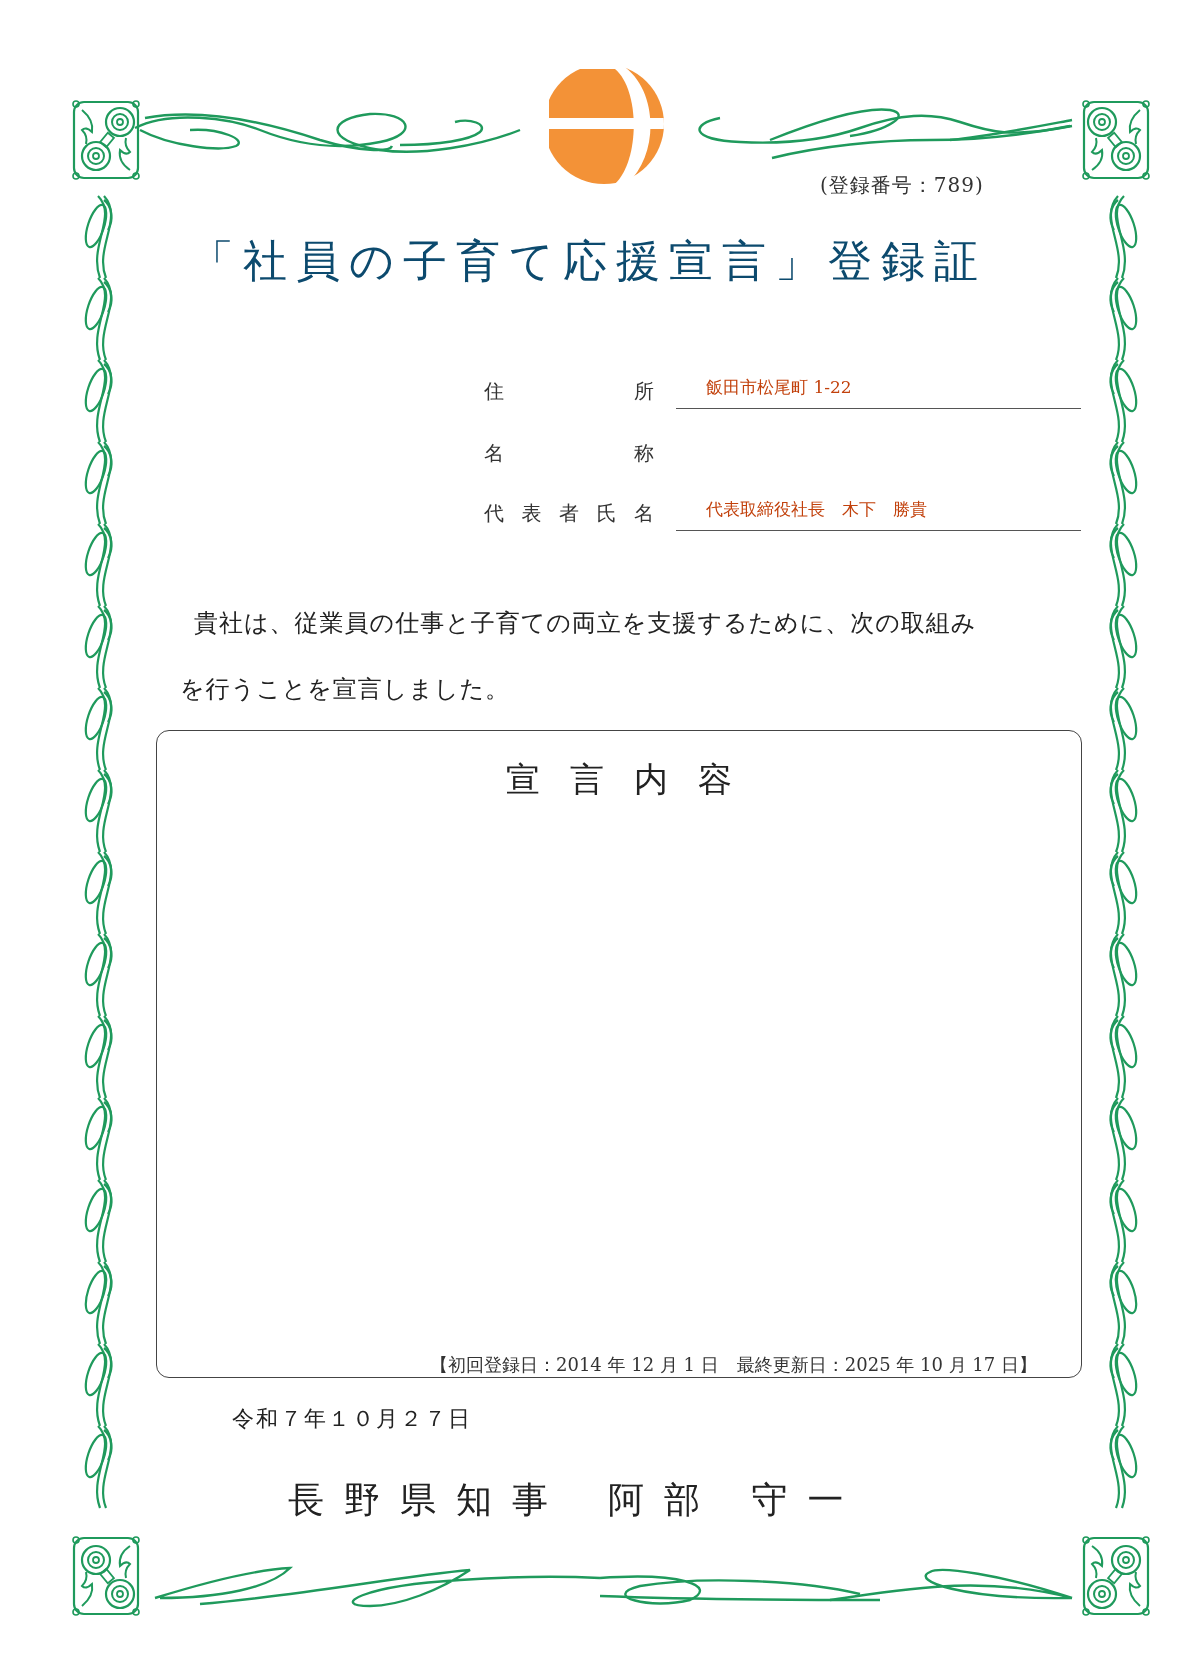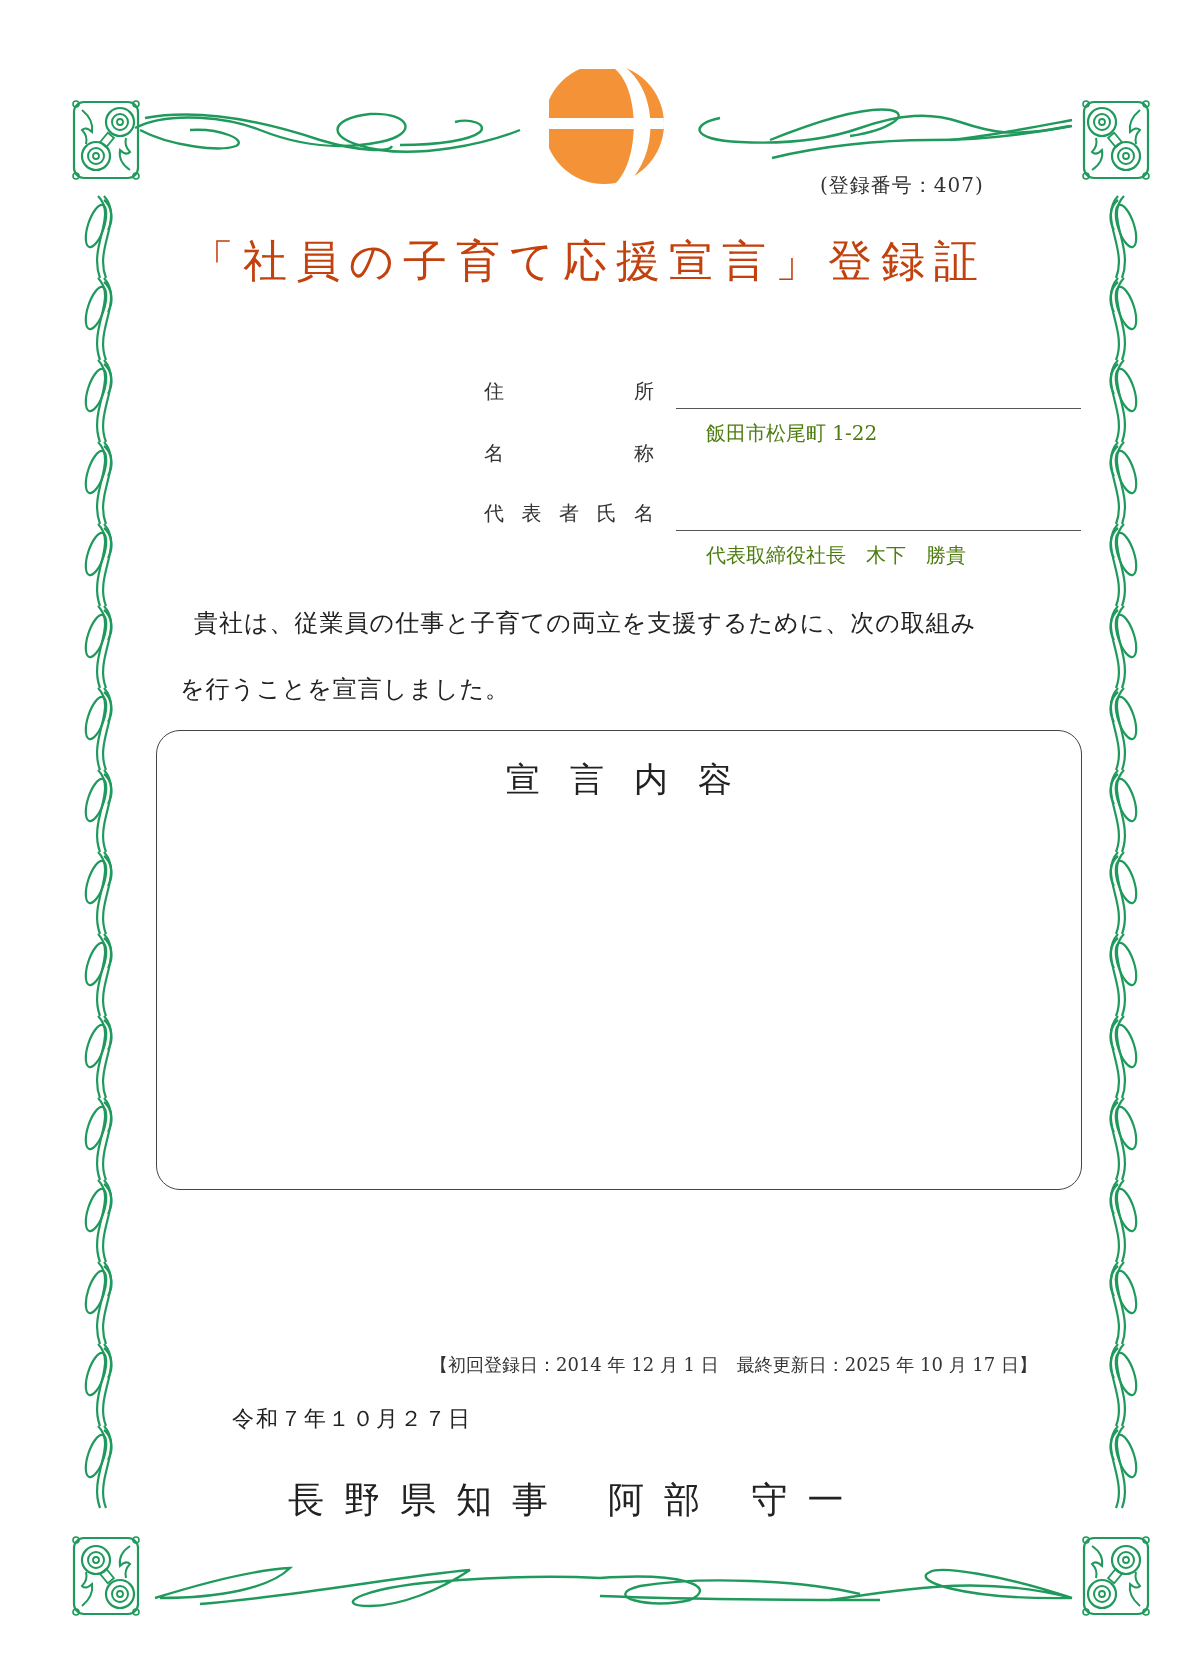--- a/index.html
+++ b/index.html
@@ -21,21 +21,21 @@
     .reg-number {
       left: 820px; top: 172px;
       font-size: 20px;
       letter-spacing: 1px;
       color: #333;
     }
     .page-title {
       left: 190px; top: 232px;
       font-size: 44px;
       letter-spacing: 9px;
-      color: #c2410c;
+      color: #0c4a6e;
       white-space: nowrap;
     }
     .info-row {
       left: 484px;
       height: 40px;
       width: 600px;
     }
     .info-label {
       position: absolute; left: 0; top: 0;
       width: 170px;
@@ -46,40 +46,39 @@
     }
     .info-label span { display: inline-block; }
     .info-value-wrap {
       position: absolute; left: 192px; top: -2px;
       width: 405px;
       border-bottom: 1.5px solid #555;
       height: 32px;
     }
     .info-value {
       position: absolute; left: 30px; top: 0;
-      font-size: 20px;
-      color: #4d7c0f;
-      white-space: nowrap;
-      margin-top: 44px;
+      font-size: 17px;
+      color: #c2410c;
+      white-space: nowrap;
     }
     .intro-text {
       left: 180px; top: 590px;
       width: 900px;
       font-size: 24px;
       line-height: 66px;
       color: #222;
     }
     .intro-line1 { padding-left: 14px; white-space: nowrap; letter-spacing: 1px; }
     .intro-line2 { white-space: nowrap; letter-spacing: 1px; }
 
     .decl-box {
       left: 156px; top: 730px;
-      width: 926px; height: 460px;
+      width: 926px; height: 648px;
       border: 1.5px solid #444;
-      border-radius: 24px;
+      border-radius: 13px;
       box-sizing: border-box;
     }
     .decl-title {
       position: absolute; left: 0; right: 0; top: 26px;
       text-align: center;
       font-size: 34px;
       letter-spacing: 30px;
       padding-left: 30px;
       color: #222;
     }
@@ -221,21 +220,21 @@
       </clipPath>
     <g clip-path="url(#logo-clip)">
       <path d="M549 69 L 615 69 C 640 90, 640 160, 615 184 L 549 184 Z" fill="#f39237"></path>
       <path d="M622 65 C 660 90, 660 160, 622 188 L 670 188 L 670 60 Z" fill="#f39237"></path>
       <rect x="540" y="118" width="140" height="11" fill="#ffffff"></rect>
     </g>
     <path d="M549 124 C 549 90, 575 69, 604 64" fill="none" stroke="none"></path>
   </g>
 </svg>
 
-<div class="abs reg-number">(登録番号：407)</div>
+<div class="abs reg-number">(登録番号：789)</div>
 
 <div class="abs page-title">「社員の子育て応援宣言」登録証</div>
 
 <div class="abs info-row" style="top:378px;">
   <div class="info-label">
     <span>住</span>
     <span>所</span>
   </div>
   <div class="info-value-wrap">
     <span class="info-value">飯田市松尾町 1-22</span>

